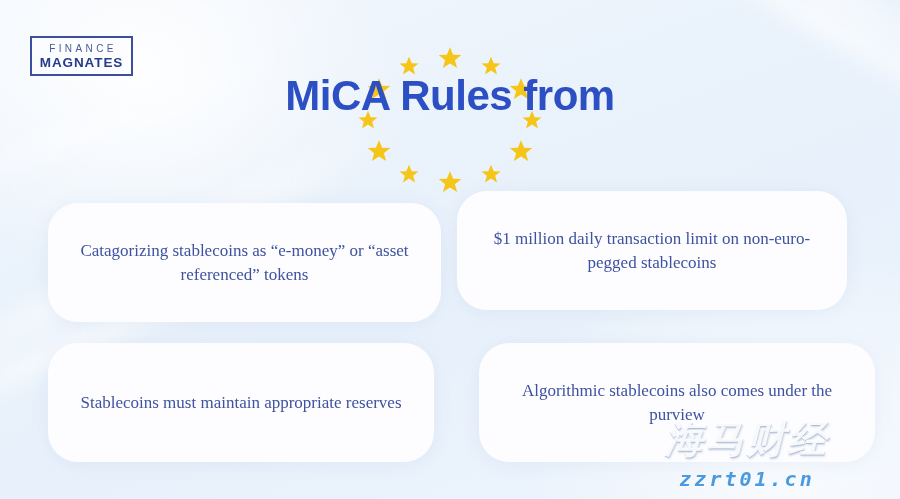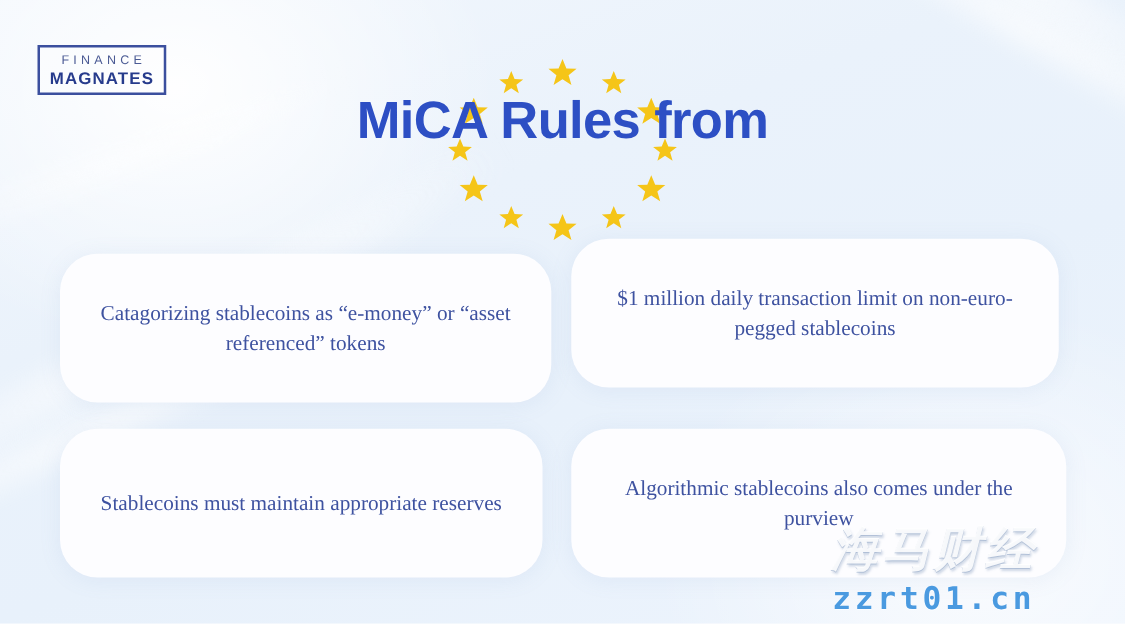--- a/index.html
+++ b/index.html
@@ -126,21 +126,21 @@
     text-align: center;
     color: #3e52a0;
     font-size: 17px;
     line-height: 24px;
     font-weight: 400;
     font-family: Liberation Serif, serif;
   }
   #card-0 { left: 48px;  top: 203px; width: 393px; height: 119px; }
   #card-1 { left: 457px; top: 191px; width: 390px; height: 119px; }
   #card-2 { left: 48px;  top: 343px; width: 386px; height: 119px; }
-  #card-3 { left: 457px; top: 343px; width: 396px; height: 119px; }
+  #card-3 { left: 479px; top: 343px; width: 396px; height: 119px; }
 
   
   .watermark {
     position: absolute;
     right: 8px;
     bottom: 6px;
     width: 290px;
     text-align: center;
     pointer-events: none;
     user-select: none;
@@ -153,22 +153,23 @@
     letter-spacing: 3px;
     color: rgba(255,255,255,0.88);
     text-shadow:
       0 1px 0 rgba(150,170,200,0.55),
       1px 2px 2px rgba(150,170,200,0.45);
     line-height: 52px;
     white-space: nowrap;
   }
   .wm-url {
     font-family: "DejaVu Sans Mono", monospace;
-    font-size: 25px;
-    font-weight: 700;
+    font-size: 20px;
+    font-weight: 700;
+    font-style: italic;
     letter-spacing: 3px;
     color: #4a9ae0;
     line-height: 28px;
     white-space: nowrap;
     text-shadow: 0 1px 0 rgba(255,255,255,0.7);
   }
 </style>
 </head>
 <body>
 

